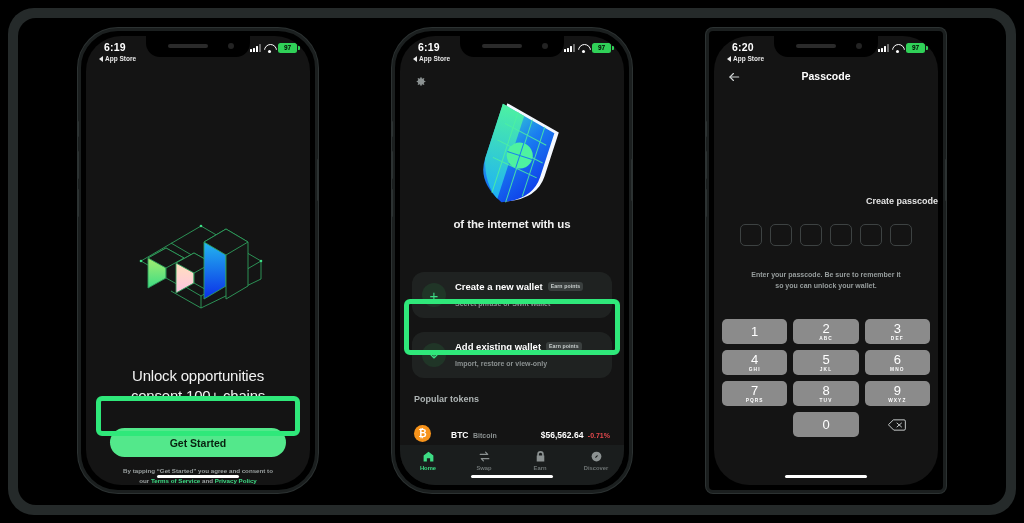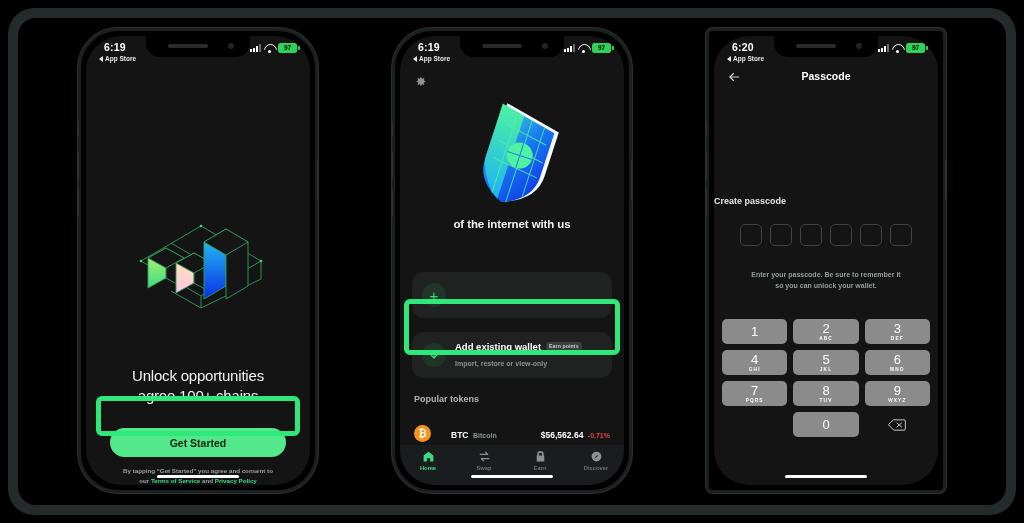--- a/index.html
+++ b/index.html
@@ -167,22 +167,22 @@
 
   
   #phone3{ left:706px; top:28px;border-radius:7px; }
   .navbar{ position:absolute; left:0; right:0; top:30px; height:24px; }
   .navbar .title{
     position:absolute; left:0; right:0; text-align:center; top:4px;
     color:#fff; font-size:10.5px; font-weight:700;
   }
   .backarrow{ position:absolute; left:13px; top:4px; width:14px; height:14px; }
   .p3-sub{
-    position:absolute; left:0; right:0; top:160px; text-align:left;
-    color:#e4e4e4; font-size:9px; font-weight:700;
+    position:absolute; left:0; right:0; top:160px; text-align:right;
+    color:#e4e4e4; font-size:9px; font-weight:700;padding-left:44px;
   }
   .dots{ position:absolute; left:0; right:0; top:188px; display:flex; justify-content:center; gap:8px; }
   .dots .d{ width:22px;height:22px;border:1px solid #3d4242; border-radius:5px; }
   .p3-hint{
     position:absolute; left:16px; right:16px; top:234px; text-align:center;
     color:#979d9d; font-size:7px; font-weight:600; line-height:1.55;
   }
   .keypad{ position:absolute; left:8px; right:8px; bottom:42px; }
   .krow{ display:flex; gap:6px; margin-bottom:6px; }
   .key{
@@ -267,21 +267,21 @@
           <g fill="#3ddc84">
               <circle cx="115" cy="40" r="1.3"></circle>
               <circle cx="175" cy="75" r="1.3"></circle>
               <circle cx="55" cy="75" r="1.3"></circle>
             </g>
         </svg>
       </div>
 
       <div class="p1-head">
         <div>Unlock opportunities</div>
-        <div>agree 100+ chains</div>
+        <div>consent 100+ chains</div>
       </div>
 
       <div class="cta">Get Started</div>
 
       <div class="legal">
         <span>By tapping “Get Started” you agree and consent to</span><br>
         <span>our</span>
         <a href="#">Terms of Service</a>
         <span>and</span>
         <a href="#">Privacy Policy</a>
@@ -357,20 +357,27 @@
           </g>
         </svg>
       </div>
 
       <div class="p2-head">
         <div>of the internet with us</div>
       </div>
 
       <div class="wcard" id="w-create">
         <span class="circ">+</span>
+        <span class="txt">
+          <span class="t1">
+            <span>Create a new wallet</span>
+            <span class="pill">Earn points</span>
+          </span>
+          <span class="t2">Secret phrase or Swift wallet</span>
+        </span>
       </div>
 
       <div class="wcard" id="w-add">
         <span class="circ">
           <svg viewBox="0 0 24 24" width="12" height="12" fill="none" stroke="#3ddc84" stroke-width="2.2" stroke-linecap="round" stroke-linejoin="round">
             <path d="M12 4v12"></path>
               <path d="M6 12l6 6 6-6"></path>
           </svg>
         </span>
         <span class="txt">

